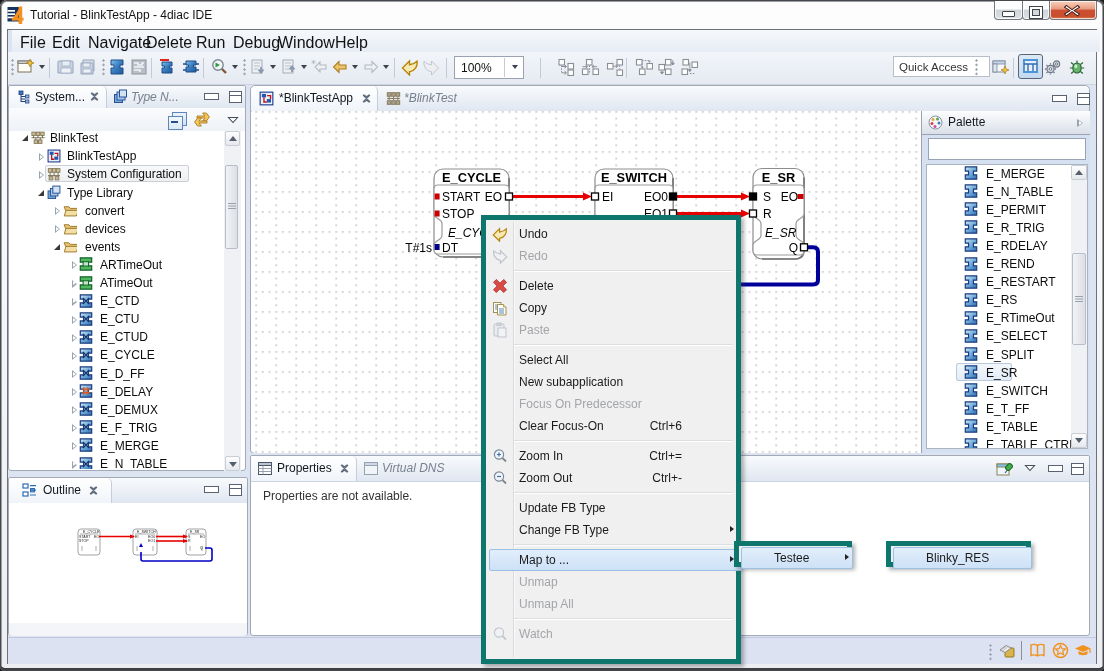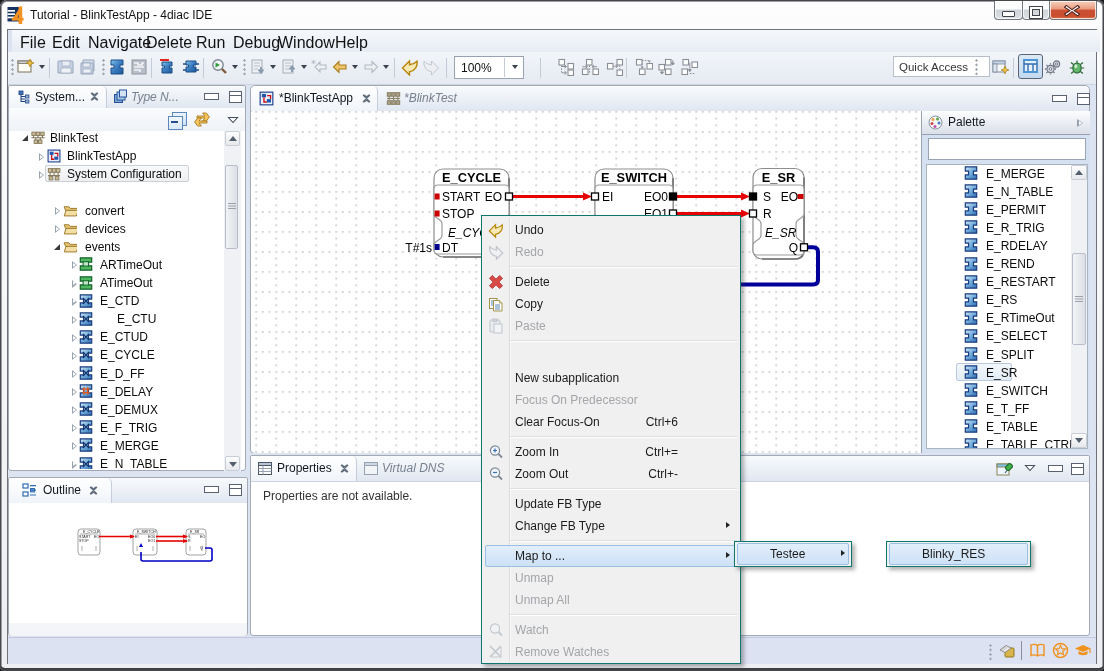--- a/index.html
+++ b/index.html
@@ -48,21 +48,21 @@
 border-top:2.2px solid transparent;border-bottom:2.2px solid transparent;border-left:3.2px solid #fff;}
 .tri-e{position:absolute;width:0;height:0;border-left:6.5px solid transparent;border-bottom:6.5px solid #3a3a3a;}
 
 .sb{position:absolute;background:#f0f1f4;}
 .sb-btn{position:absolute;width:15px;height:15px;background:linear-gradient(#fdfdfd,#e6e8ec);
 border:1px solid #c8cdd6;border-radius:2px;box-sizing:border-box;}
 .sb-thumb{position:absolute;width:13px;background:linear-gradient(90deg,#f2f3f5,#dcdfe5);
 border:1px solid #b8bec9;border-radius:2px;box-sizing:border-box;}
 .sb-arr{position:absolute;width:0;height:0;}
 
-.cmenu{position:absolute;background:#f0f0f1;border:1px solid #0f766e;
+.cmenu{position:absolute;background:#f0f0f1;border:5px solid #0f766e;
 box-shadow:3px 3px 4px rgba(60,60,60,.4);box-sizing:border-box;}
 .mi{position:absolute;left:2px;height:22px;font-size:12px;color:#1b1b1b;}
 .mi .txt{position:absolute;left:31px;top:4px;}
 .mi .acc{position:absolute;right:60px;top:4px;}
 .mi.dis{color:#a3a5a9;}
 .msep{position:absolute;left:28px;right:3px;height:1px;background:#dcdee1;border-bottom:1px solid #fff;}
 .mgutter{position:absolute;left:27px;top:2px;bottom:2px;width:1px;background:#d9dadd;border-right:1px solid #fafafa;}
 .msel{position:absolute;border:1px solid #9cbfe4;border-radius:2px;
 background:linear-gradient(#e2eefb,#cde1f7);box-sizing:border-box;}
 .marr{position:absolute;width:0;height:0;border-top:3.5px solid transparent;border-bottom:3.5px solid transparent;
@@ -408,20 +408,27 @@
         <span class="abs" style="left:58px;top:2px">BlinkTestApp</span>
       </div>
       <div class="trow" style="left:0;top:34.4px;right:0">
         <div class="abs" style="left:36px;top:0px;width:144px;height:17px;background:linear-gradient(#f8f9fa,#edeff1);border:1px solid #ccd0d6;border-radius:2px;box-sizing:border-box"></div>
         <div class="tri-c" style="left:30px;top:5.5px"></div>
         <svg class="abs" style="left:38px;top:1.5px" width="14" height="14" viewBox="0 0 13 13">
             <use href="#isysconf"></use>
           </svg>
         <span class="abs" style="left:58px;top:2px">System Configuration</span>
       </div>
+      <div class="trow" style="left:0;top:52.5px;right:0">
+        <div class="tri-e" style="left:29px;top:6px"></div>
+        <svg class="abs" style="left:38px;top:1.5px" width="14" height="14" viewBox="0 0 13 13">
+            <use href="#itypelib"></use>
+          </svg>
+        <span class="abs" style="left:58px;top:2px">Type Library</span>
+      </div>
       <div class="trow" style="left:0;top:70.6px;right:0">
         <div class="tri-c" style="left:46px;top:5.5px"></div>
         <svg class="abs" style="left:54px;top:1.5px" width="14" height="14" viewBox="0 0 13 13">
             <use href="#folder"></use>
           </svg>
         <span class="abs" style="left:76px;top:2px">convert</span>
       </div>
       <div class="trow" style="left:0;top:88.7px;right:0">
         <div class="tri-c" style="left:46px;top:5.5px"></div>
         <svg class="abs" style="left:54px;top:1.5px" width="14" height="14" viewBox="0 0 13 13">
@@ -455,21 +462,21 @@
         <svg class="abs" style="left:70px;top:1.5px" width="14" height="14" viewBox="0 0 13 13">
             <use href="#fbicon2"></use>
           </svg>
         <span class="abs" style="left:91px;top:2px">E_CTD</span>
       </div>
       <div class="trow" style="left:0;top:179.2px;right:0">
         <div class="tri-c" style="left:63px;top:5.5px"></div>
         <svg class="abs" style="left:70px;top:1.5px" width="14" height="14" viewBox="0 0 13 13">
             <use href="#fbicon2"></use>
           </svg>
-        <span class="abs" style="left:108px;top:2px">E_CTU</span>
+        <span class="abs" style="left:91px;top:2px">E_CTU</span>
       </div>
       <div class="trow" style="left:0;top:197.3px;right:0">
         <div class="tri-c" style="left:63px;top:5.5px"></div>
         <svg class="abs" style="left:70px;top:1.5px" width="14" height="14" viewBox="0 0 13 13">
             <use href="#fbicon2"></use>
           </svg>
         <span class="abs" style="left:91px;top:2px">E_CTUD</span>
       </div>
       <div class="trow" style="left:0;top:215.4px;right:0">
         <div class="tri-c" style="left:63px;top:5.5px"></div>
@@ -916,20 +923,23 @@
     </div>
   <div class="mi dis" style="top:99px;width:254px">
     <svg class="abs" style="left:4px;top:3px" width="16" height="16" viewBox="0 0 16 16">
       <rect x="2" y="2" width="10" height="12" rx="1" fill="#e9ebee" stroke="#bfc5cd"></rect>
       <rect x="5" y="1" width="4" height="2.5" fill="#d4d8de" stroke="#bfc5cd"></rect>
       <rect x="6" y="6" width="8" height="9" fill="#f2f3f5" stroke="#bfc5cd"></rect>
       </svg>
     <span class="txt">Paste</span>
     </div>
   <div class="msep" style="top:124px"></div>
+  <div class="mi" style="top:129px;width:254px">
+      <span class="txt">Select All</span>
+    </div>
   <div class="mi" style="top:151px;width:254px">
       <span class="txt">New subapplication</span>
     </div>
   <div class="mi dis" style="top:173px;width:254px">
       <span class="txt">Focus On Predecessor</span>
     </div>
   <div class="mi" style="top:195px;width:254px">
       <span class="txt">Clear Focus-On</span>
       <span class="acc">Ctrl+6</span>
     </div>
@@ -972,27 +982,20 @@
   <div class="mi dis" style="top:373px;width:254px">
       <span class="txt">Unmap All</span>
     </div>
   <div class="msep" style="top:398px"></div>
   <div class="mi dis" style="top:403px;width:254px">
     <svg class="abs" style="left:4px;top:3px" width="16" height="16" viewBox="0 0 16 16">
       <circle cx="7" cy="6.5" r="4.6" fill="#f0f1f3" stroke="#c3c8cf" stroke-width="1.2"></circle>
       <path d="M10.5 10 L14 13.5" stroke="#c3c8cf" stroke-width="1.8"></path>
       </svg>
     <span class="txt">Watch</span>
-    </div>
-  <div class="mi dis" style="top:425px;width:254px">
-    <svg class="abs" style="left:4px;top:3px" width="16" height="16" viewBox="0 0 16 16">
-      <path d="M2 2 L13 13 M13 2 L2 13" stroke="#c3c8cf" stroke-width="1.6"></path>
-      <path d="M3 13 L13 13 L13 3" stroke="#c3c8cf" stroke-width="1" fill="none"></path>
-      </svg>
-    <span class="txt">Remove Watches</span>
     </div>
 </div>
 
 <div class="cmenu" style="left:734px;top:541px;width:118px;height:26px">
   <div class="mi" style="top:1px;left:2px;width:112px;height:22px">
     <div class="msel" style="left:0;top:0;width:112px;height:22px"></div>
     <span class="abs" style="left:33px;top:4px;z-index:2">Testee</span>
     <div class="marr" style="left:104px;top:7px"></div>
   </div>
 </div>

